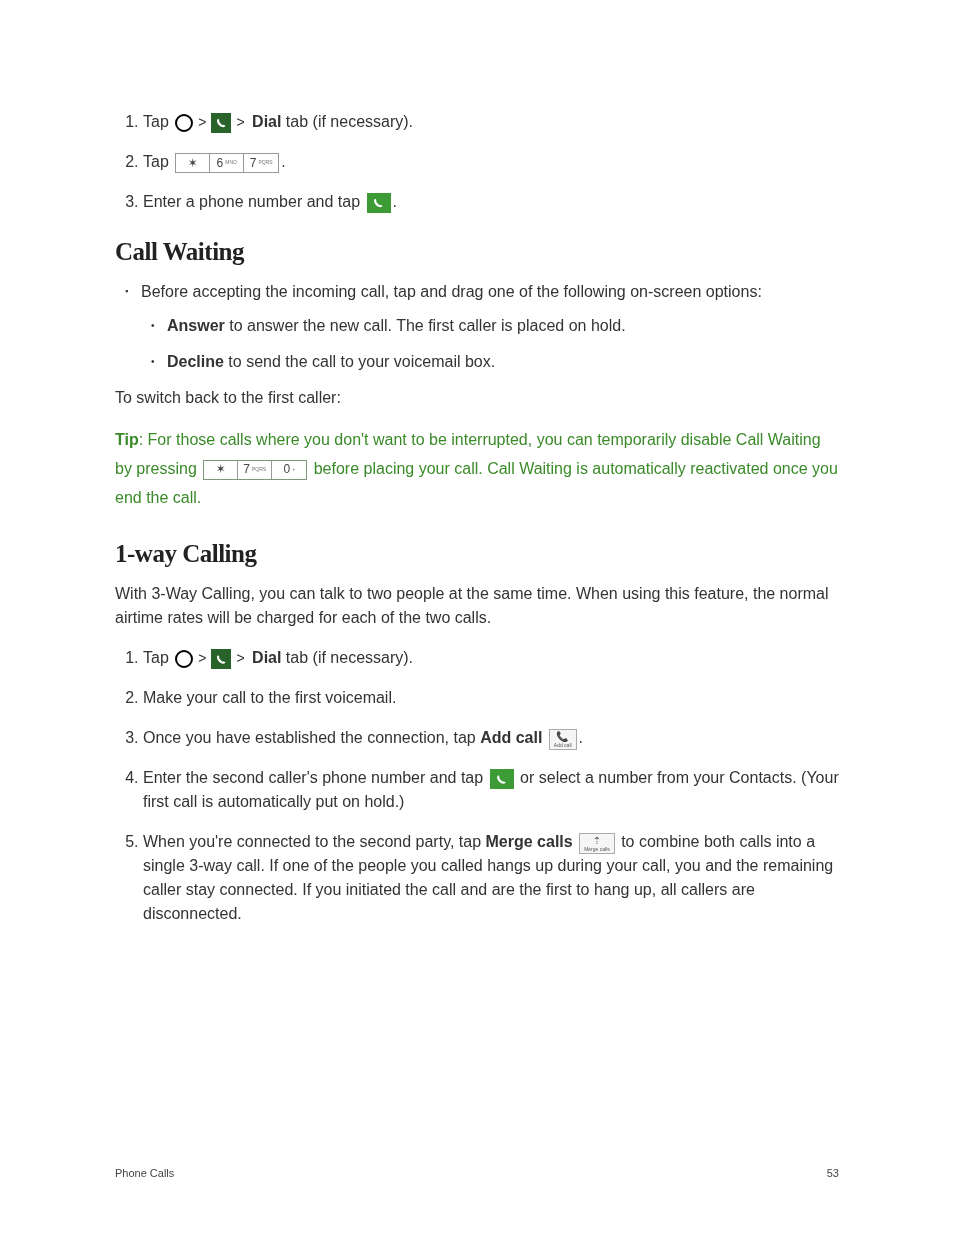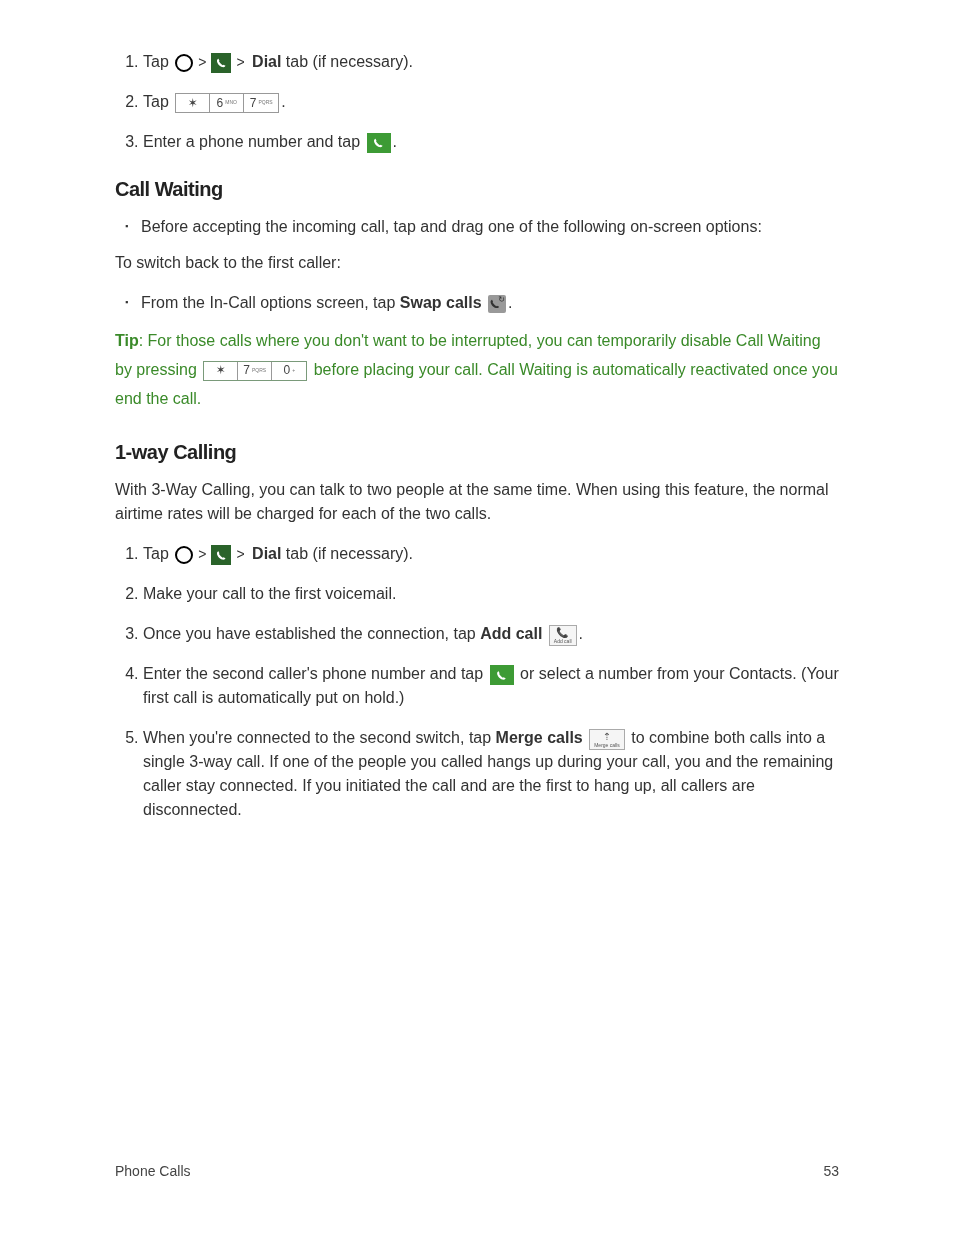--- a/index.html
+++ b/index.html
@@ -7,21 +7,21 @@
     font-family: Arial, Helvetica, sans-serif;
     font-size: 16px;
     color: #333;
     margin: 0;
     padding: 0;
     background: #fff;
   }
   .page {
     width: 954px;
     min-height: 1235px;
-    padding: 50px 115px 50px 115px;
+    padding: 110px 115px 50px 115px;
     position: relative;
   }
   ol {
     padding-left: 28px;
     margin: 0 0 18px 0;
   }
   ol > li {
     margin-bottom: 16px;
     line-height: 1.5;
   }
@@ -42,23 +42,23 @@
     font-size: 9px;
     top: 5px;
     color: #333;
   }
   ul.dots > li::before {
     content: "•";
     font-size: 10px;
     top: 4px;
   }
   h2 {
-    font-family: Liberation Sans, sans-serif;
+    font-family: Liberation Serif, serif;
     font-weight: 900;
-    font-size: 20px;
+    font-size: 25px;
     margin: 24px 0 14px 0;
     color: #222;
     letter-spacing: -0.5px;
   }
   p {
     line-height: 1.5;
     margin: 0 0 16px 0;
   }
   .tip {
     color: #3a8a29;
@@ -67,21 +67,21 @@
   }
   .tip b { font-weight: bold; }
   .bold { font-weight: bold; }
   .footer {
     position: absolute;
     bottom: 56px;
     left: 115px;
     right: 115px;
     display: flex;
     justify-content: space-between;
-    font-size: 14px;
+    font-size: 11px;
     color: #444;
     margin-top: 12px;
   }
   .circle-icon {
     width: 18px; height: 18px;
     border: 2.5px solid #000;
     border-radius: 50%;
     display: inline-block;
     vertical-align: middle;
     margin: 0 2px;
@@ -212,31 +212,29 @@
       <span>Enter a phone number and tap </span><span class="phone-icon greenfill"></span><span>.</span>
     </li>
   </ol>
 
   <h2>Call Waiting</h2>
 
 
   <ul>
     <li>
       <span>Before accepting the incoming call, tap and drag one of the following on-screen options:</span>
+      <ul class="dots">
+        <li><span class="bold">Answer</span><span> to answer the new call. The first caller is placed on hold.</span></li>
+        <li><span class="bold">Decline</span><span> to send the call to your voicemail box.</span></li>
+      </ul>
     </li>
   </ul>
 
   <p>To switch back to the first caller:</p>
 
-  <ul>
-    <li>
-      <span>From the In-Call options screen, tap </span><span class="bold">Swap calls</span>
-      <span class="swap-icon"></span><span>.</span>
-    </li>
-  </ul>
 
   <p class="tip">
     <b>Tip</b><span>: For those calls where you don't want to be interrupted, you can temporarily disable Call Waiting by pressing </span><span class="key-seq" style="border-color:#7a9a7a">
       <span class="key">
           <span>✶</span>
         </span>
       <span class="key">
           <span>7</span>
           <span class="sub">PQRS</span>
         </span>
@@ -258,21 +256,21 @@
     </li>
     <li>Make your call to the first voicemail.</li>
     <li>
       <span>Once you have established the connection, tap </span><span class="bold">Add call</span>
       <span class="btn-box"><span class="mini-icon">📞</span><span class="mini-text">Add call</span></span><span>.</span>
     </li>
     <li>
       <span>Enter the second caller's phone number and tap </span><span class="phone-icon greenfill"></span><span> or select a number from your Contacts. (Your first call is automatically put on hold.)</span>
     </li>
     <li>
-      <span>When you're connected to the second switch, tap </span><span class="bold">Merge calls</span>
+      <span>When you're connected to the second party, tap </span><span class="bold">Merge calls</span>
       <span class="btn-box"><span class="mini-icon">⇡</span><span class="mini-text">Merge calls</span></span><span> to combine both calls into a single 3-way call. If one of the people you called hangs up during your call, you and the remaining caller stay connected. If you initiated the call and are the first to hang up, all callers are disconnected.</span>
     </li>
   </ol>
 
   <div class="footer">
     <span>Phone Calls</span>
     <span>53</span>
   </div>
 
 </div>

